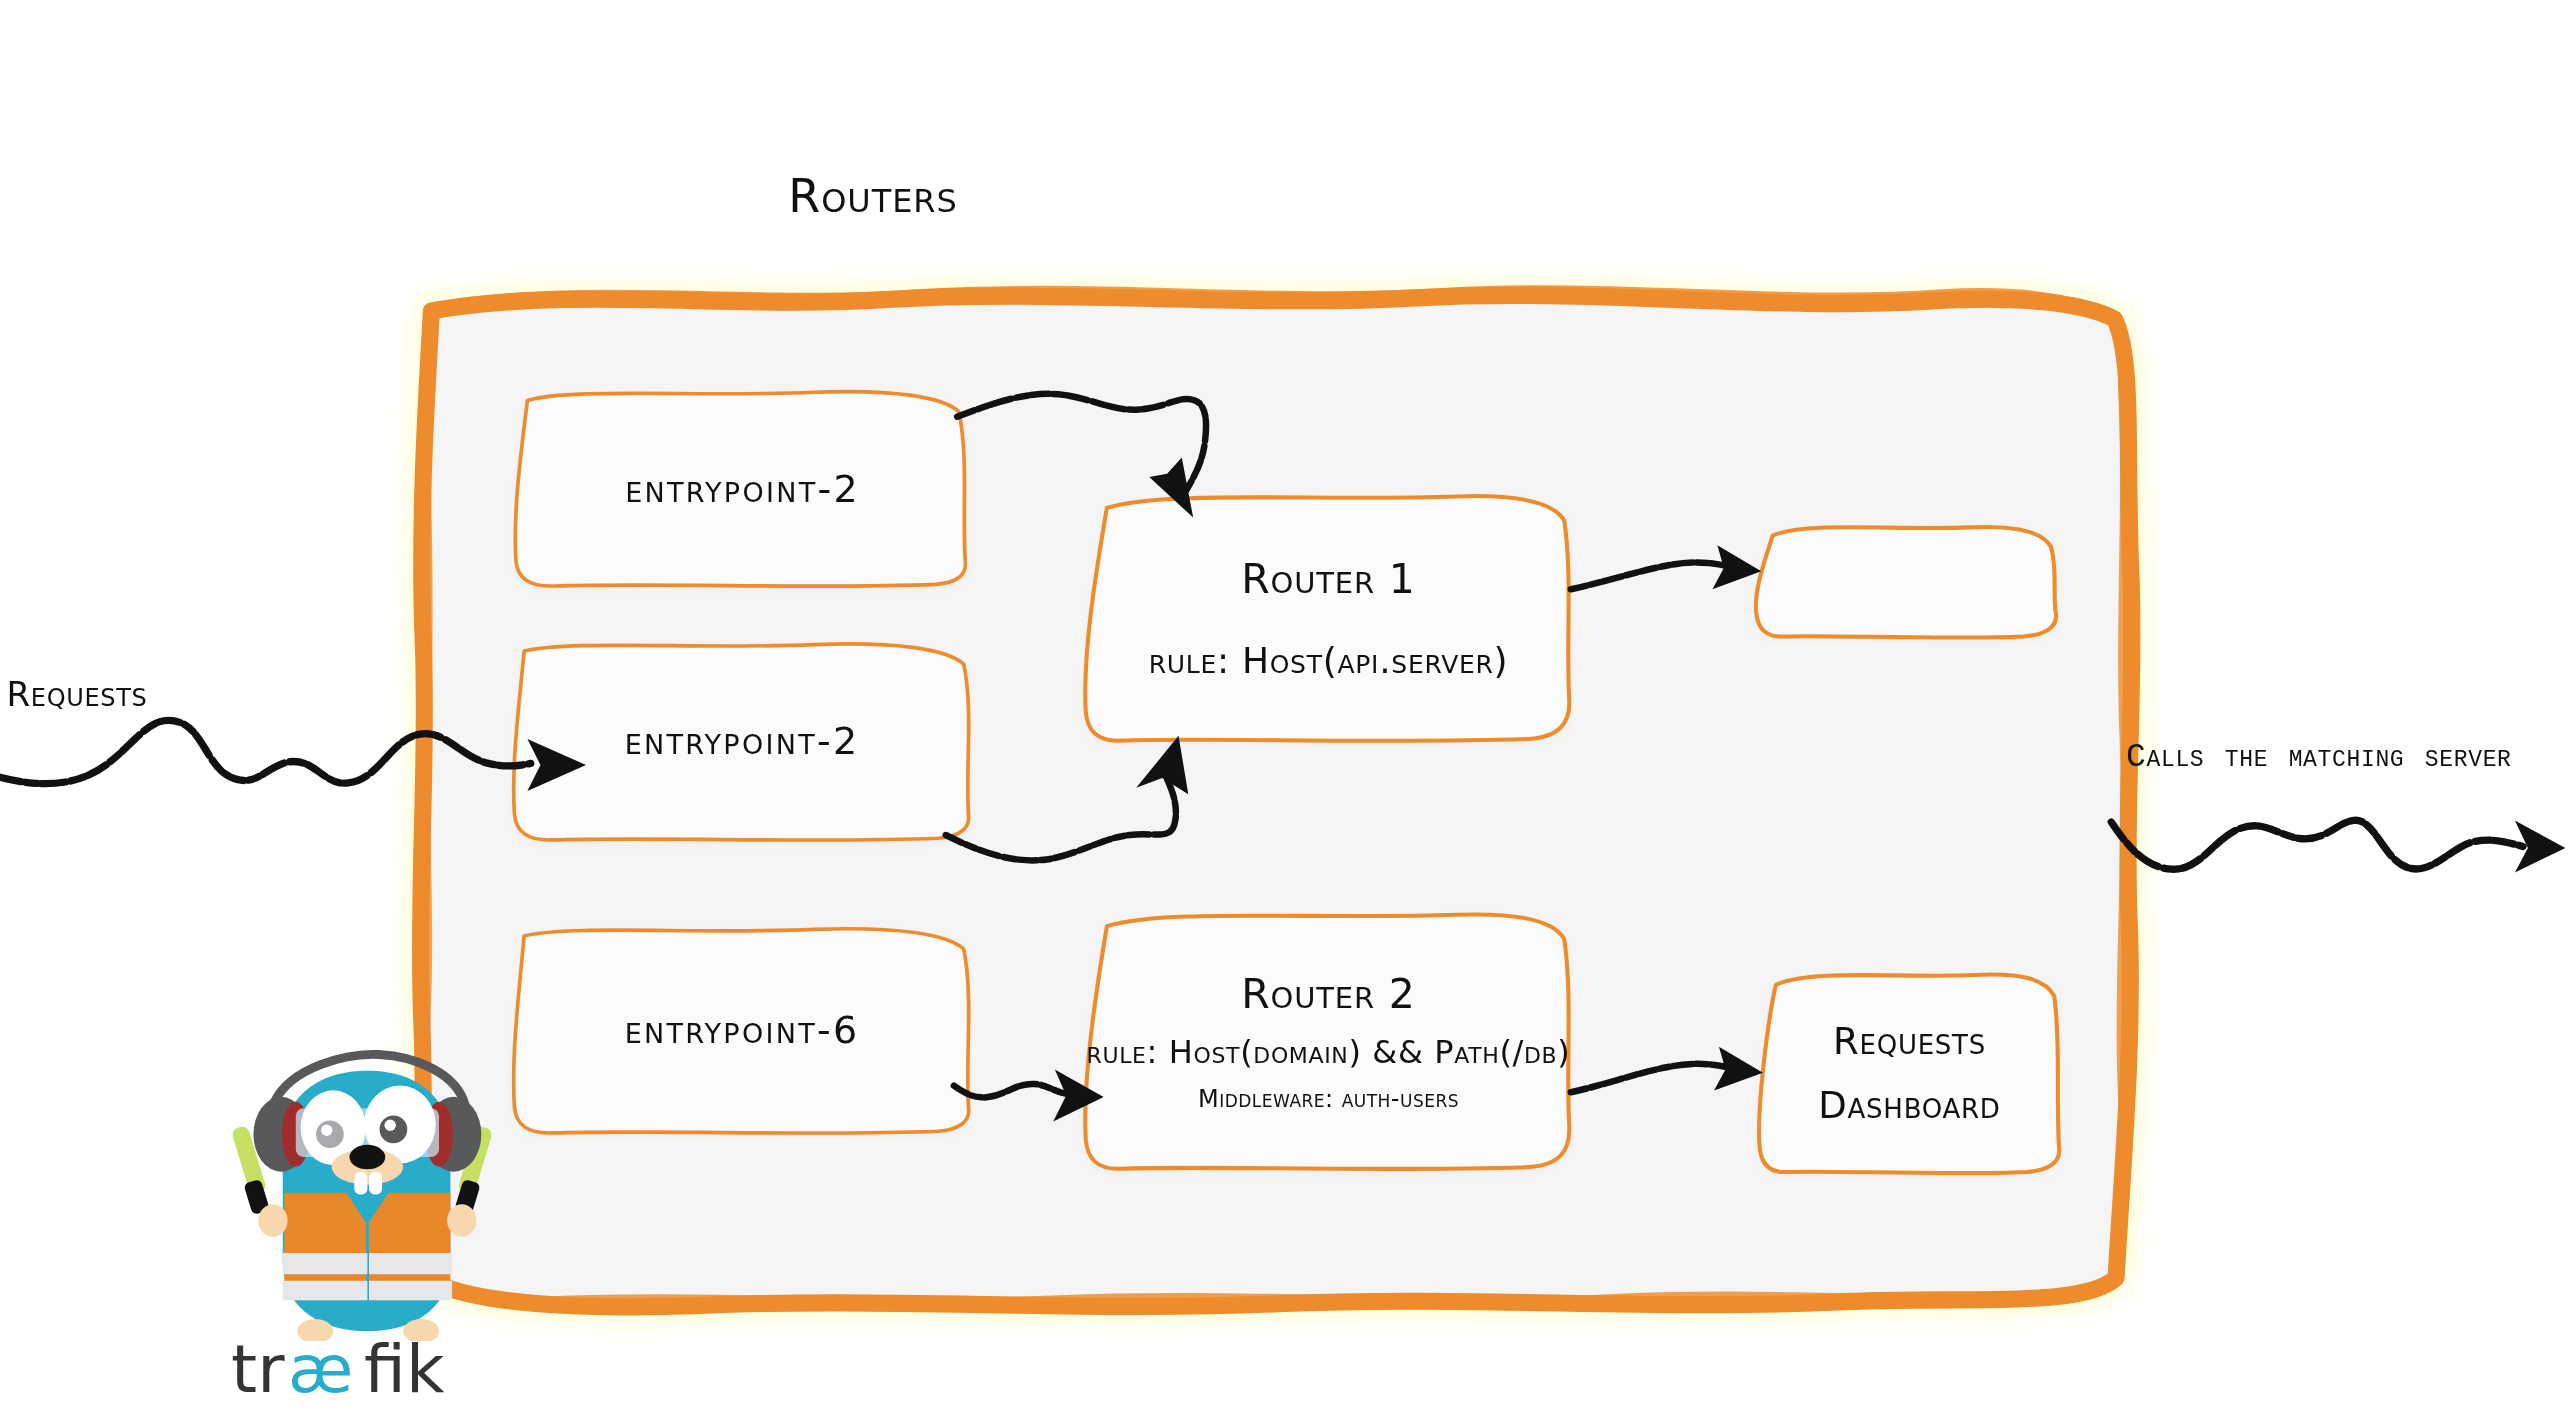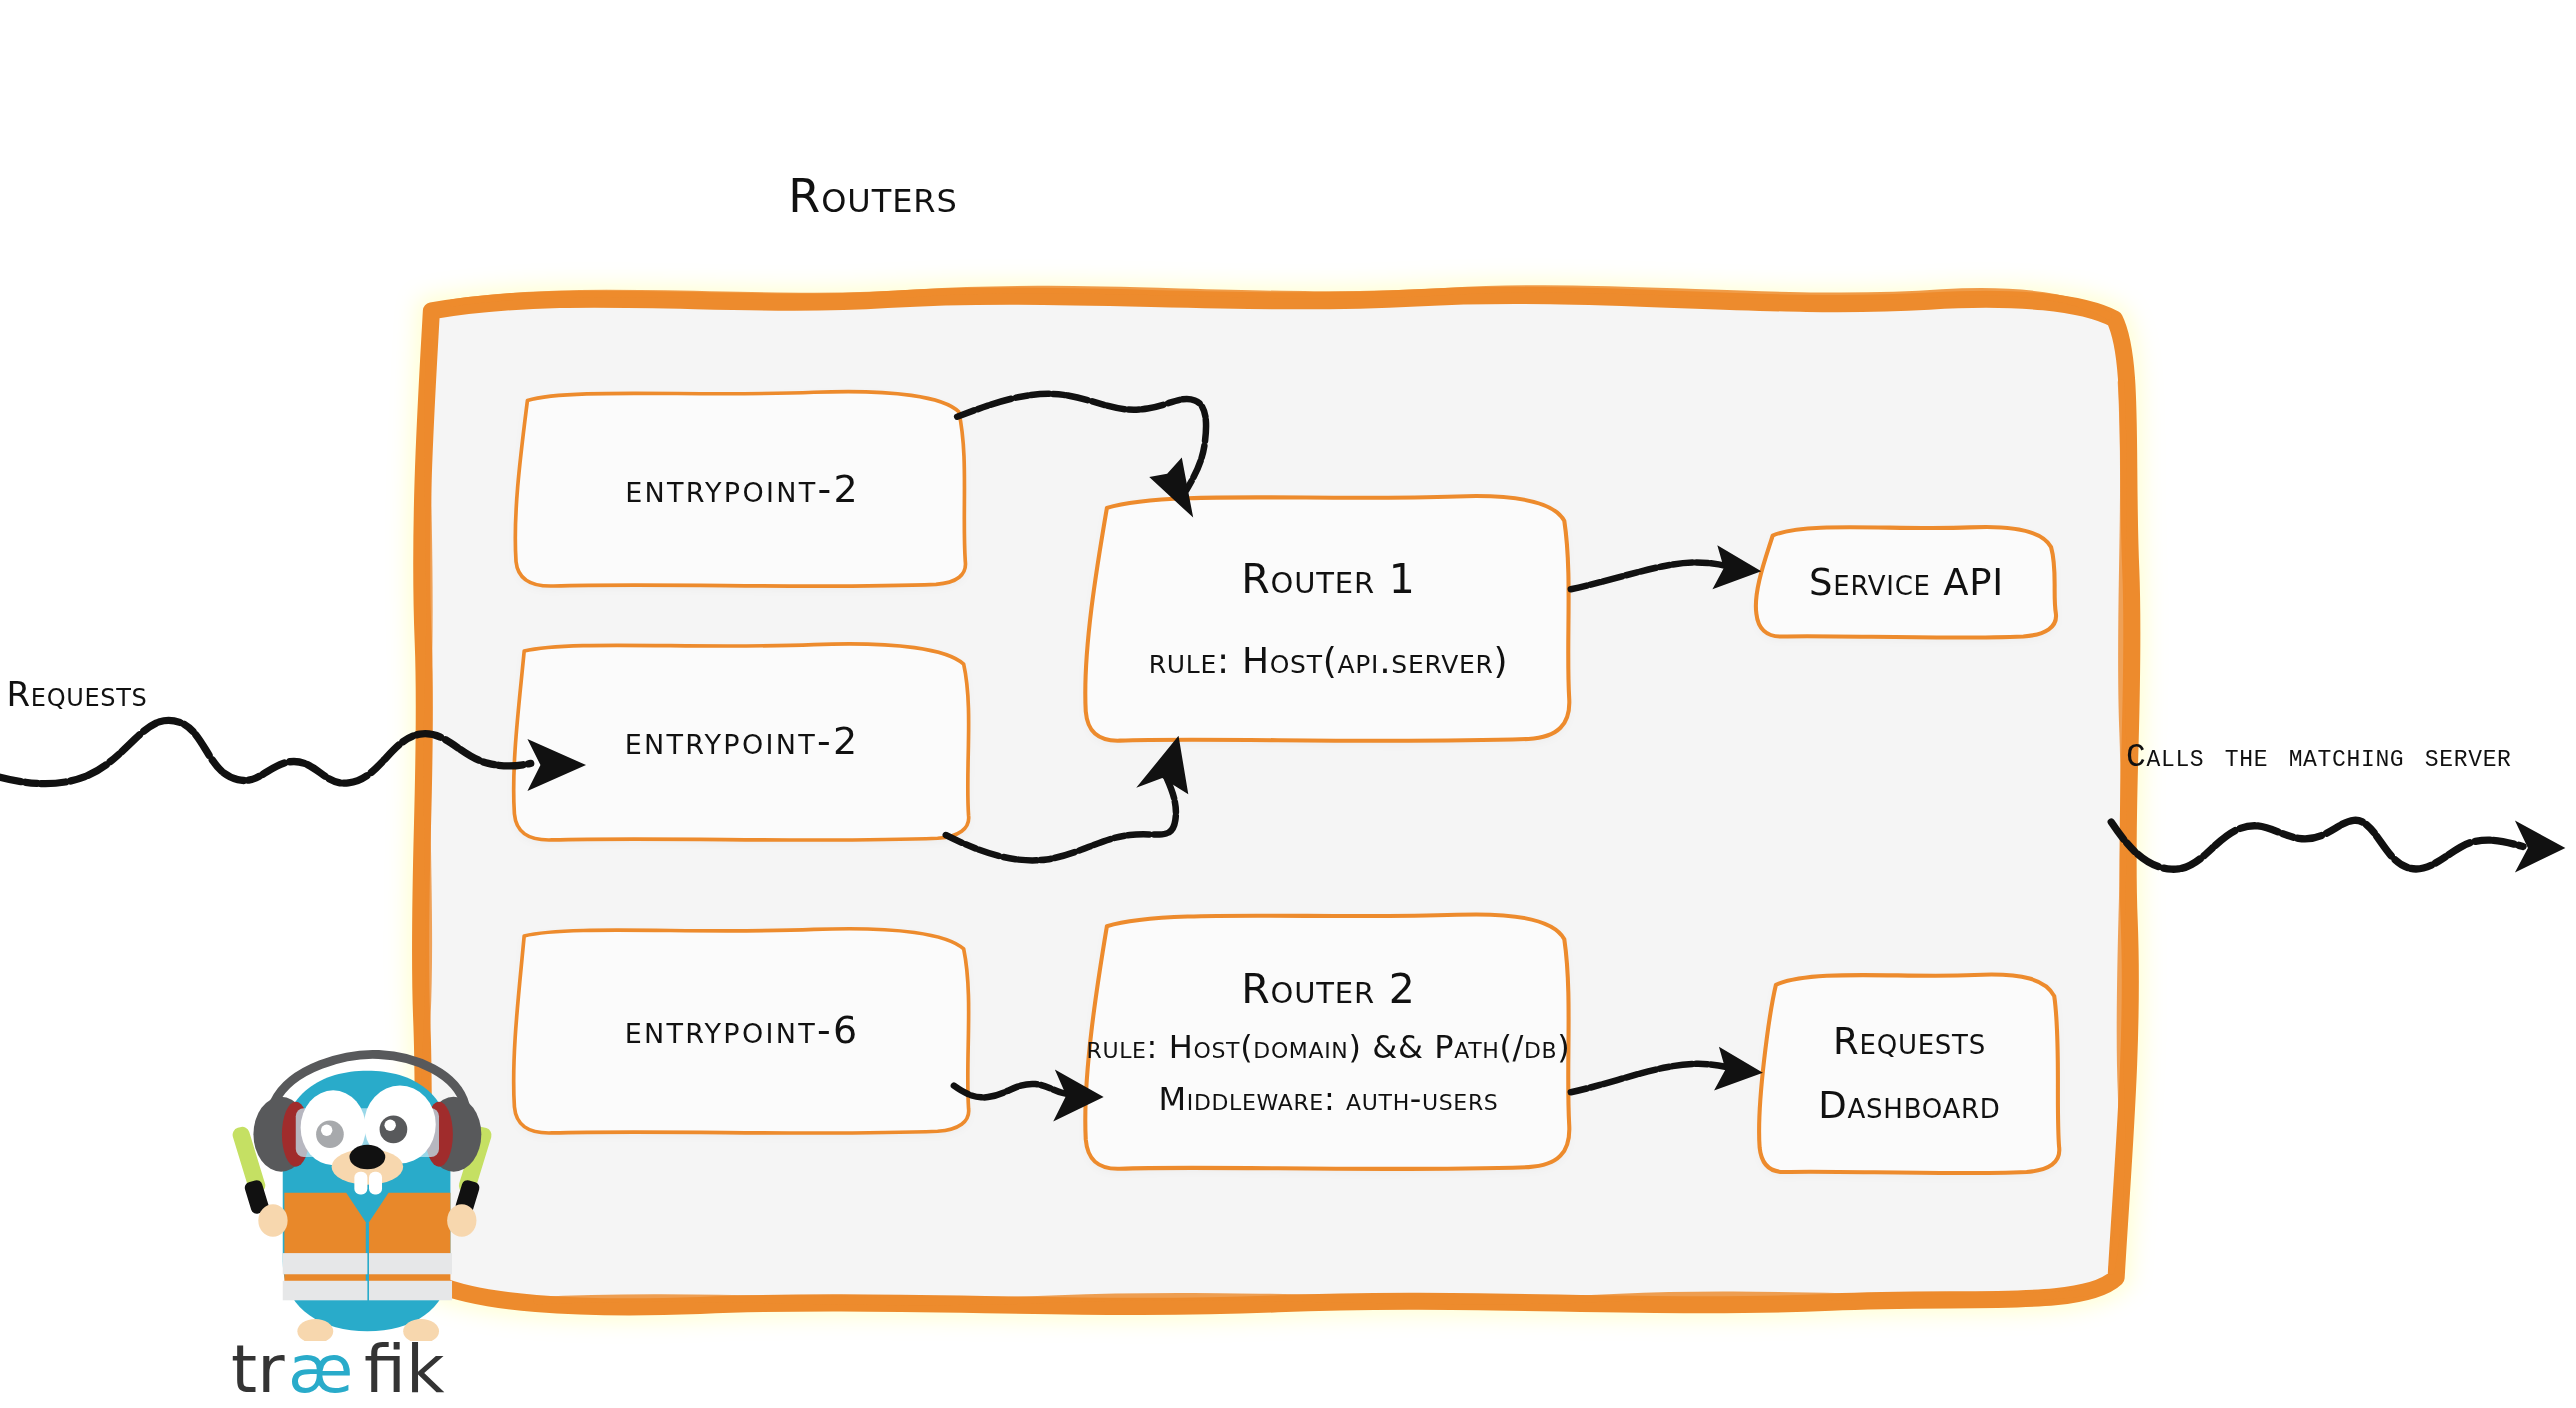--- a/index.html
+++ b/index.html
@@ -74,21 +74,21 @@
   }
   .box .line {
     display: block;
     white-space: nowrap;
   }
 
   .ep-label   { font-size: 38px; letter-spacing: 0.06em; }
   .rt-title   { font-size: 41px; }
   .rt-rule    { font-size: 36px; }
   .rt-rule-sm { font-size: 32px; }
-  .rt-mw      { font-size: 32px; }
+  .rt-mw      { font-size: 24px; }
   .svc-label  { font-size: 37px; }
 
   
   #router-1-box .line + .line { margin-top: 37px; }
   
   #router-2-box .line + .line { margin-top: 14.7px; }
   
   #service-dashboard-box .line + .line { margin-top: 21px; }
 
   
@@ -373,23 +373,20 @@
       <span class="hand line rt-title">Router 1</span>
       <span class="hand line rt-rule">rule: Host(api.server)</span>
     </div>
 
     <div class="box" id="router-2-box" style="left:1086px; top:912px; width:485px; height:259px;">
       <span class="hand line rt-title">Router 2</span>
       <span class="hand line rt-rule-sm">rule: Host(domain) &amp;&amp; Path(/db)</span>
       <span class="hand line rt-mw">Middleware: auth-users</span>
     </div>
 
-    <div class="box" id="service-api-box" style="left:1756px; top:524px; width:301px; height:116px;">
-      <span class="hand line svc-label">Service API</span>
-    </div>
 
     <div class="box" id="service-dashboard-box" style="left:1758px; top:972px; width:303px; height:203px;">
       <span class="hand line svc-label">Requests</span>
       <span class="hand line svc-label">Dashboard</span>
     </div>
 
     <div class="hand" id="requests-label">Requests</div>
     <div class="hand" id="calls-label">Calls the matching server</div>
 
     <div id="traefik-logo">

